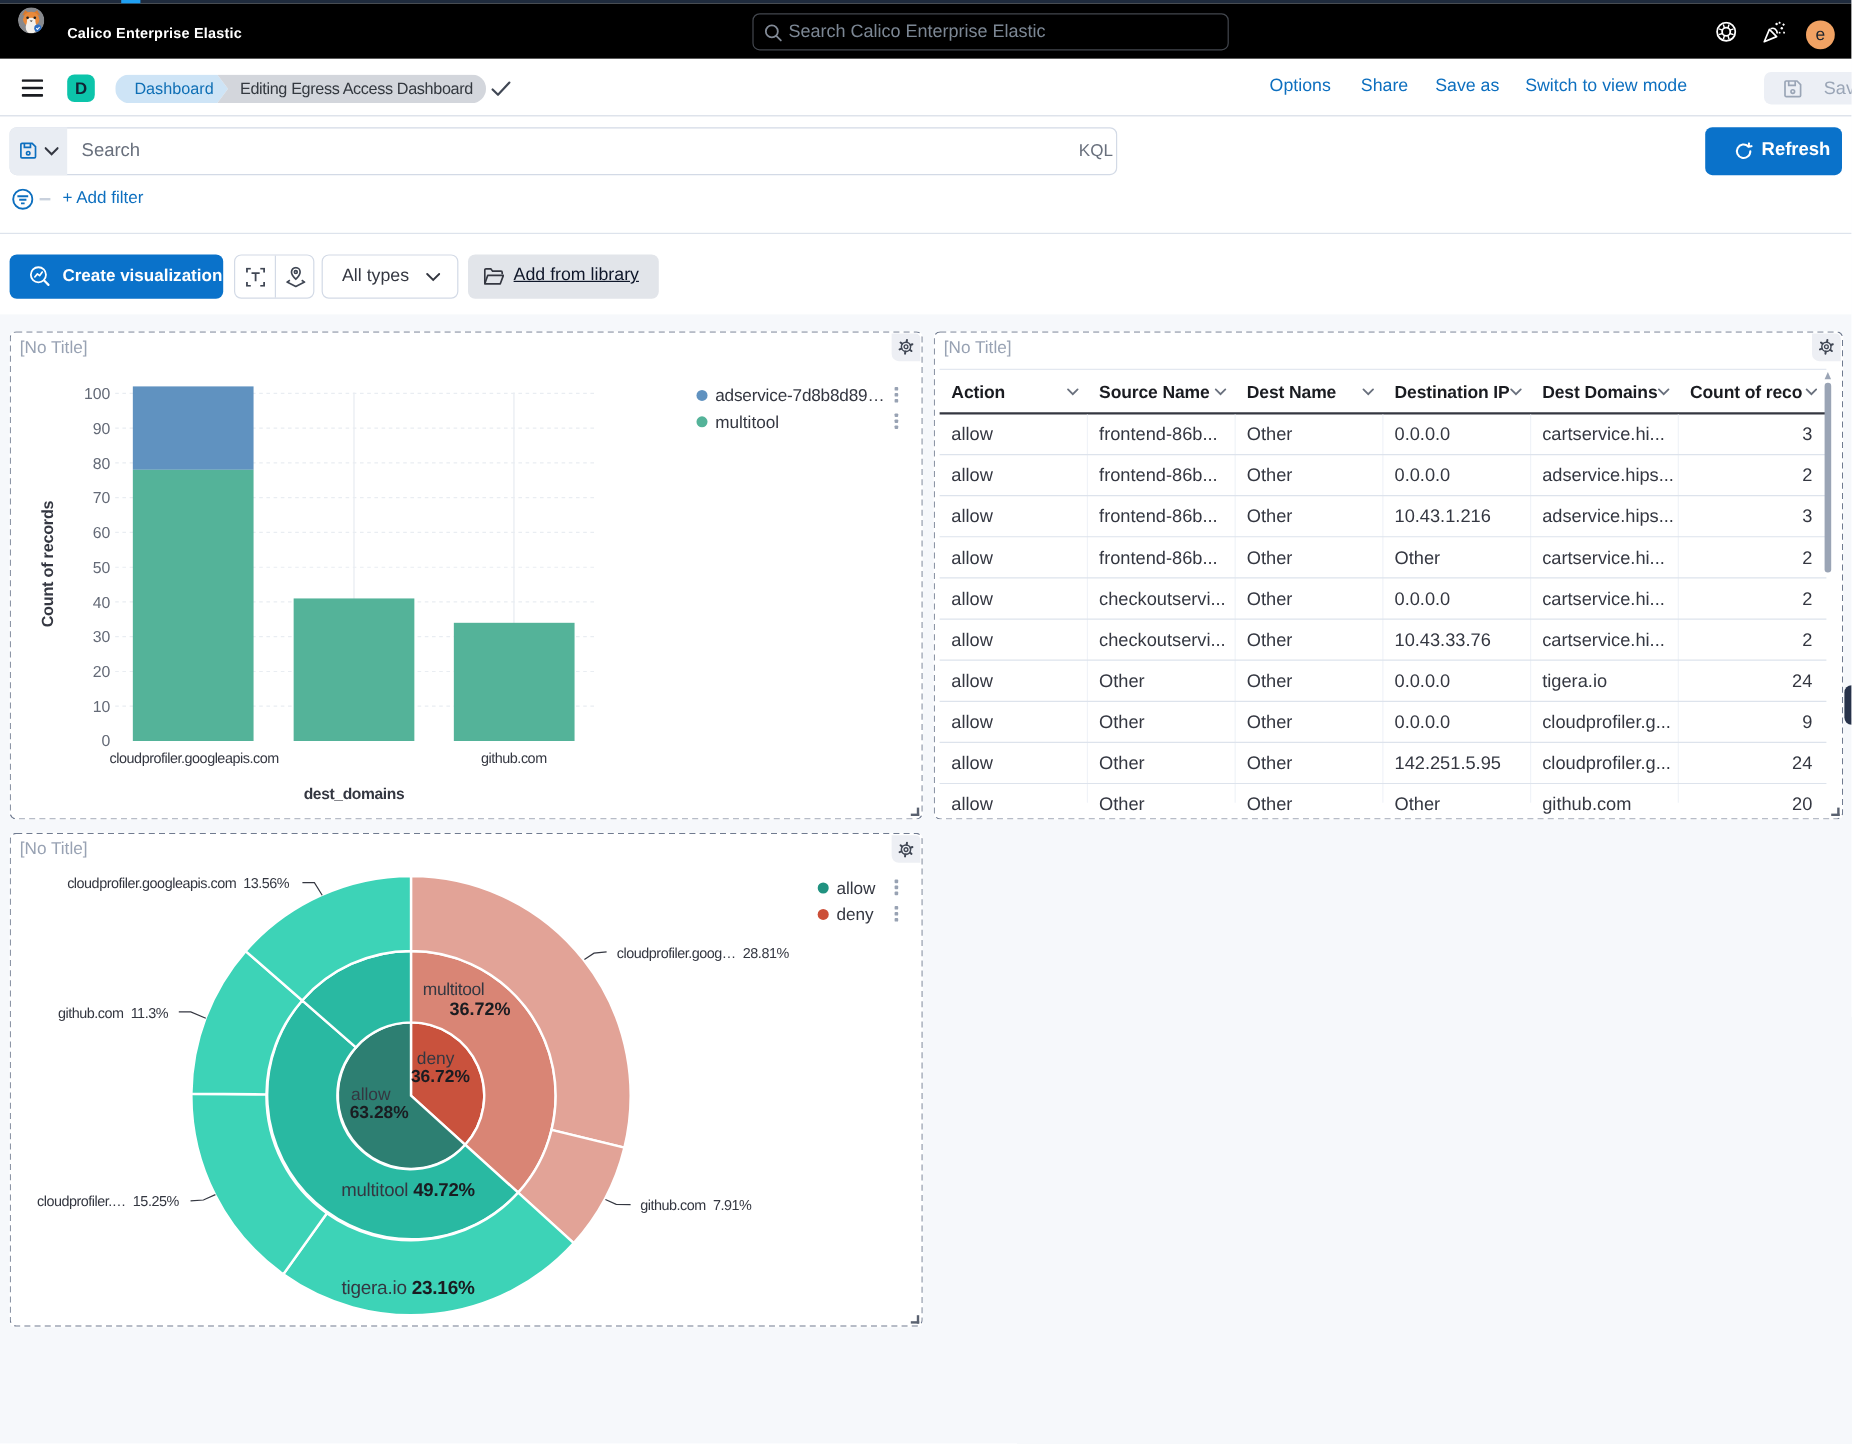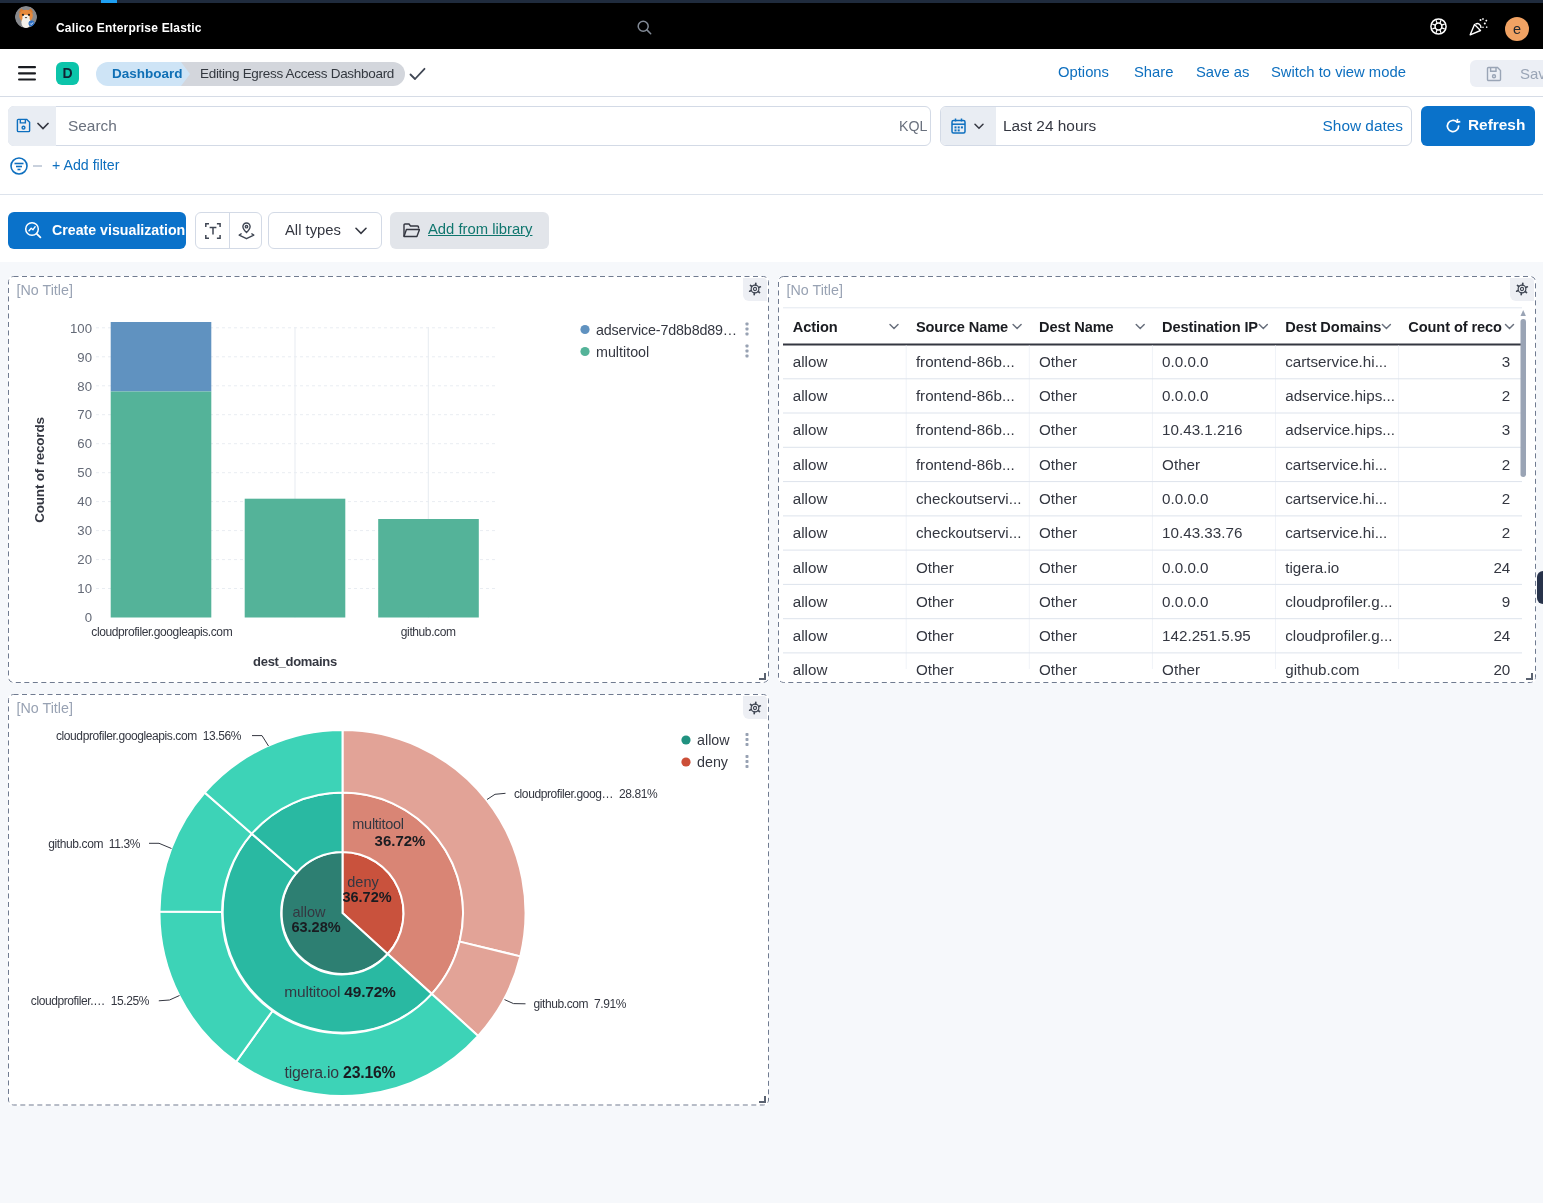--- a/index.html
+++ b/index.html
@@ -12,21 +12,21 @@
   #hdr { left:0; top:3px; width:1543px; height:46px; background:#000; color:#fff; }
   #hdr .title { position:absolute; left:56px; top:17.5px; font-size:12px; font-weight:700; letter-spacing:.2px; }
   #hdr .sbox { position:absolute; left:627px; top:8px; width:397px; height:31px; border:1px solid #43474e;
     border-radius:6px; color:#7c8794; font-size:15px; line-height:29px; padding-left:29px; }
   #logo { position:absolute; left:15px; top:3px; width:22px; height:22px; border-radius:50%; overflow:hidden; }
   #nav { left:0; top:49px; width:1543px; height:48px; background:#fff; border-bottom:1px solid #d6dce6; }
   .dbadge { position:absolute; left:56px; top:13px; width:23px; height:23px; border-radius:6px; background:#0cc4aa;
     color:#123; font-weight:700; font-size:14px; text-align:center; line-height:23px; }
   .crumb1 { position:absolute; left:96px; top:13px; height:24px; background:#cee4f6; color:#0f6fb5;
     font-size:13.5px; line-height:24px; padding:0 12px 0 16px; border-radius:12px 0 0 12px;
-    clip-path:polygon(0 0, calc(100% - 9px) 0, 100% 50%, calc(100% - 9px) 100%, 0 100%);font-weight:bold; }
+    clip-path:polygon(0 0, calc(100% - 9px) 0, 100% 50%, calc(100% - 9px) 100%, 0 100%); }
   .crumb2 { position:absolute; left:181px; top:13px; height:24px; background:#d3d6dc; color:#33383f;
     font-size:13.5px; letter-spacing:-0.3px; line-height:24px; padding:0 11px 16px 19px; border-radius:0 12px 12px 0;
     clip-path:polygon(0 0, 100% 0, 100% 100%, 0 100%, 9px 50%); }
   .hlink { color:#0d6fbf; font-size:14.8px; position:absolute; top:15px; white-space:nowrap; }
   .savebtn { position:absolute; left:1426px; top:11px; width:112px; height:27px; background:#eceff5; border-radius:6px;
     color:#9aa5b6; font-size:15px; font-weight:500; text-align:center; line-height:27px;margin-left:44px; }
   #qbar { left:0; top:98px; width:1543px; height:97px; background:#fff; border-bottom:1px solid #dde3ec; }
   .qprepend { position:absolute; left:8px; top:8px; width:48px; height:40px; background:#e9edf3;
     border-radius:6px 0 0 6px; }
   .qinput { position:absolute; left:8px; top:8px; width:923px; height:40px; border:1px solid #d3dae6; border-radius:6px; }
@@ -44,21 +44,21 @@
   .cviz { position:absolute; left:8px; top:16px; width:178px; height:37px; background:#0a72ca; border-radius:6px;
     color:#fff; font-size:14.2px; font-weight:700; white-space:nowrap; }
   .cviz span { position:absolute; left:44px; top:10px; }
   .igroup { position:absolute; left:195px; top:16px; width:67px; height:37px; background:#fff;
     border:1px solid #d3dae6; border-radius:6px; }
   .igroup .div { position:absolute; left:33px; top:0; width:1px; height:35px; background:#d3dae6; }
   .alltypes { position:absolute; left:268px; top:16px; width:114px; height:37px; background:#fff;
     border:1px solid #d3dae6; border-radius:6px; color:#343741; font-size:14.8px; }
   .alltypes span { position:absolute; left:16px; top:9px; }
   .addlib { position:absolute; left:390px; top:16px; width:159px; height:37px; background:#e2e5ea; border-radius:6px;
-    color:#0f766e; font-size:14.8px; }
+    color:#0f172a; font-size:14.8px; }
   .addlib span { position:absolute; left:38px; top:9px; text-decoration:underline; }
   #dash { left:0; top:262px; width:1543px; height:941px; background:#f6f8fb; }
   .panel { position:absolute; background:#fff; border-radius:5px; }
   .pborder { position:absolute; left:0; top:0; width:100%; height:100%; }
   .notitle { position:absolute; left:9px; top:6px; font-size:14.3px; color:#98a2b3; }
   .gearbtn { position:absolute; top:2px; right:2px; width:24px; height:23px; background:#edeff4; border-radius:0 4px 0 6px; }
   .rsz { position:absolute; right:3px; bottom:3px; width:7px; height:7px;
     border-right:2px solid #5a6270; border-bottom:2px solid #5a6270; }
   .darktab { position:absolute; left:1537px; top:571px; width:6px; height:33px; background:#27324a; border-radius:6px 0 0 6px; }
 </style>
@@ -79,20 +79,21 @@
         <ellipse cx="11" cy="16.5" rx="4.6" ry="5.5" fill="#f4f0ea"></ellipse>
         <ellipse cx="11" cy="11.5" rx="3.6" ry="2.8" fill="#f4f0ea"></ellipse>
         <circle cx="8" cy="8.8" r="1.1" fill="#222"></circle>
           <circle cx="14" cy="8.8" r="1.1" fill="#222"></circle>
         <path d="M9.7,11 h2.6 l-1.3,1.4 Z" fill="#333"></path>
         <circle cx="16.5" cy="17.5" r="3" fill="#2d6fc4"></circle>
         <path d="M15.2,17.5 l1,1 1.8,-2" stroke="#fff" stroke-width="0.9" fill="none"></path>
       </svg>
     </div>
     <div class="title">Calico Enterprise Elastic</div>
+    <div class="sbox">Search Calico Enterprise Elastic</div>
     <svg class="abs" style="left:637px;top:16.5px;" width="15" height="15" viewBox="0 0 15 15">
       <circle cx="6.2" cy="6.2" r="5" fill="none" stroke="#828a96" stroke-width="1.5"></circle>
       <line x1="9.9" y1="9.9" x2="13.7" y2="13.7" stroke="#828a96" stroke-width="1.5" stroke-linecap="round"></line>
     </svg>
     <svg class="abs" style="left:1430px;top:15px;" width="17" height="17" viewBox="0 0 17 17">
       <g fill="none" stroke="#fff" stroke-width="1.5">
         <circle cx="8.5" cy="8.5" r="7.6"></circle>
         <circle cx="8.5" cy="8.5" r="3.4"></circle>
         <path d="M6.1,2.3 l1,3.2 M10.9,2.3 l-1,3.2 M6.1,14.7 l1,-3.2 M10.9,14.7 l-1,-3.2 M2.3,6.1 l3.2,1 M2.3,10.9 l3.2,-1 M14.7,6.1 l-3.2,1 M14.7,10.9 l-3.2,-1" stroke-width="1.2"></path>
       </g>
@@ -147,40 +148,20 @@
         <path d="M1.5,2.5 a1,1 0 0 1 1,-1 h9 l3,3 v9 a1,1 0 0 1 -1,1 h-11 a1,1 0 0 1 -1,-1 Z" fill="none" stroke="#0d6fbf" stroke-width="1.5"></path>
         <path d="M4.6,1.6 v3.6 h5.4 v-3.6" fill="none" stroke="#0d6fbf" stroke-width="1.5"></path>
         <circle cx="8" cy="10.3" r="1.5" fill="none" stroke="#0d6fbf" stroke-width="1.5"></circle>
       </svg>
       <svg class="abs" style="left:29px;top:16px;" width="12" height="8" viewBox="0 0 12 8">
         <path d="M1,1.5 L6,6.5 L11,1.5" fill="none" stroke="#343741" stroke-width="1.7" stroke-linecap="round"></path>
       </svg>
     </div>
     <div class="qph">Search</div>
     <div class="kql">KQL</div>
-    <div class="dwrap">
-      <div class="dprepend">
-        <svg class="abs" style="left:10px;top:11px;" width="15" height="16" viewBox="0 0 15 16">
-          <rect x="1" y="2.5" width="13" height="12.5" rx="1.5" fill="none" stroke="#0d6fbf" stroke-width="1.5"></rect>
-          <line x1="1" y1="6.2" x2="14" y2="6.2" stroke="#0d6fbf" stroke-width="1.5"></line>
-          <line x1="4.5" y1="0.5" x2="4.5" y2="3.5" stroke="#0d6fbf" stroke-width="1.5"></line>
-          <line x1="10.5" y1="0.5" x2="10.5" y2="3.5" stroke="#0d6fbf" stroke-width="1.5"></line>
-          <rect x="3.5" y="8.4" width="2" height="2" fill="#0d6fbf"></rect>
-          <rect x="6.7" y="8.4" width="2" height="2" fill="#0d6fbf"></rect>
-          <rect x="9.9" y="8.4" width="2" height="2" fill="#0d6fbf"></rect>
-          <rect x="3.5" y="11.4" width="2" height="2" fill="#0d6fbf"></rect>
-          <rect x="6.7" y="11.4" width="2" height="2" fill="#0d6fbf"></rect>
-        </svg>
-        <svg class="abs" style="left:33px;top:16px;" width="10" height="7" viewBox="0 0 10 7">
-          <path d="M1,1.3 L5,5.3 L9,1.3" fill="none" stroke="#343741" stroke-width="1.5" stroke-linecap="round"></path>
-        </svg>
-      </div>
-      <div class="dtext">Last 24 hours</div>
-      <div class="showdates">Show dates</div>
-    </div>
     <div class="refresh">
       <svg class="abs" style="left:24px;top:12px;" width="16" height="16" viewBox="0 0 16 16">
         <path d="M13.6,8 a5.6,5.6 0 1 1 -1.7,-4" fill="none" stroke="#fff" stroke-width="1.7" stroke-linecap="round"></path>
         <path d="M12.6,0.8 l-0.5,3.4 3.2,-0.6" fill="none" stroke="#fff" stroke-width="1.7" stroke-linejoin="round"></path>
       </svg>
       <span>Refresh</span>
     </div>
     <svg class="abs" style="left:10px;top:59px;" width="18" height="18" viewBox="0 0 18 18">
       <circle cx="9" cy="9" r="8" fill="none" stroke="#0d6fbf" stroke-width="1.6"></circle>
       <line x1="4.5" y1="6.5" x2="13.5" y2="6.5" stroke="#0d6fbf" stroke-width="1.6"></line>

